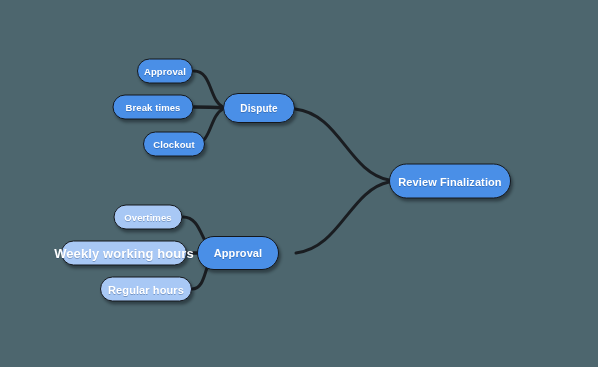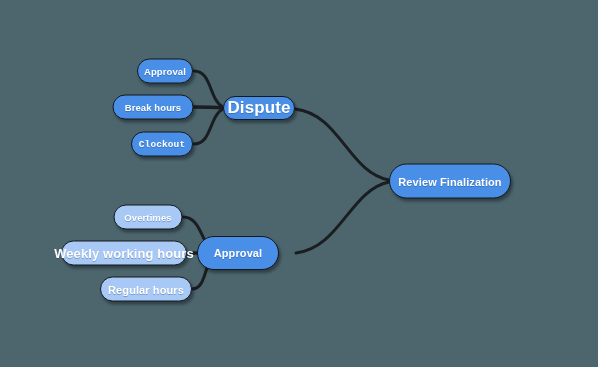--- a/index.html
+++ b/index.html
@@ -58,22 +58,22 @@
       <path d="M 194,107 C 206,107 212,107 223,108" fill="none" stroke="#1a1d21" stroke-width="3.4" stroke-linecap="round"></path>
       <path d="M 194,144 C 212,144 209,116 223,109" fill="none" stroke="#1a1d21" stroke-width="3" stroke-linecap="round"></path>
       <path d="M 183,217 C 202,217 201,246 215,252" fill="none" stroke="#1a1d21" stroke-width="3" stroke-linecap="round"></path>
       <path d="M 187,253 C 198,253 205,253 215,253" fill="none" stroke="#1a1d21" stroke-width="3.4" stroke-linecap="round"></path>
       <path d="M 192,289 C 207,289 204,261 215,254" fill="none" stroke="#1a1d21" stroke-width="3" stroke-linecap="round"></path>
       <path d="M 295,109 C 340,114 348,172 389,180" fill="none" stroke="#1a1d21" stroke-width="3" stroke-linecap="round"></path>
       <path d="M 296,253 C 340,248 350,190 389,182" fill="none" stroke="#1a1d21" stroke-width="3" stroke-linecap="round"></path>
     </svg>
   <div id="node-layer">
       <div class="node leaf-dark" style="left: 165px; top: 71px; width: 56px; height: 25px; font-size: 9.5px;">Approval</div>
-      <div class="node leaf-dark" style="left: 153px; top: 107px; width: 81px; height: 25px; font-size: 9.5px;">Break hours</div>
-      <div class="node leaf-dark" style="left: 162px; top: 144px; width: 62px; height: 25px; font-size: 9.5px; font-family: Liberation Mono, monospace;">Clockout</div>
-      <div class="node branch" style="left: 259px; top: 108px; width: 72px; height: 24px; font-size: 17px;">Dispute</div>
+      <div class="node leaf-dark" style="left: 153px; top: 107px; width: 81px; height: 25px; font-size: 9.5px;">Break times</div>
+      <div class="node leaf-dark" style="left: 174px; top: 144px; width: 62px; height: 25px; font-size: 9.5px;">Clockout</div>
+      <div class="node branch" style="left: 259px; top: 108px; width: 72px; height: 30px; font-size: 10px;">Dispute</div>
       <div class="node leaf-light" style="left: 148px; top: 217px; width: 69px; height: 25px; font-size: 9.5px;">Overtimes</div>
       <div class="node leaf-light" style="left: 124px; top: 253px; width: 126px; height: 25px; font-size: 13px;">Weekly working hours</div>
       <div class="node leaf-light" style="left: 146px; top: 289px; width: 92px; height: 25px; font-size: 11px;">Regular hours</div>
       <div class="node branch" style="left: 238px; top: 253px; width: 82px; height: 34px; font-size: 11px;">Approval</div>
       <div class="node root" style="left: 450px; top: 181px; width: 122px; height: 35px; font-size: 11px;">Review Finalization</div>
     </div>
 </div>
 
 </body></html>

